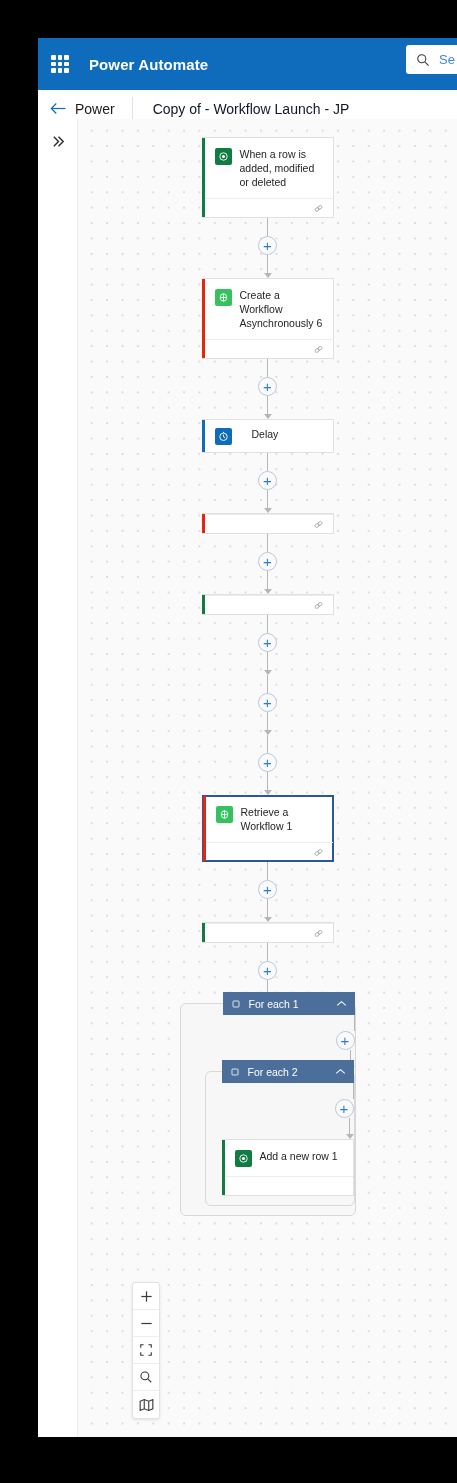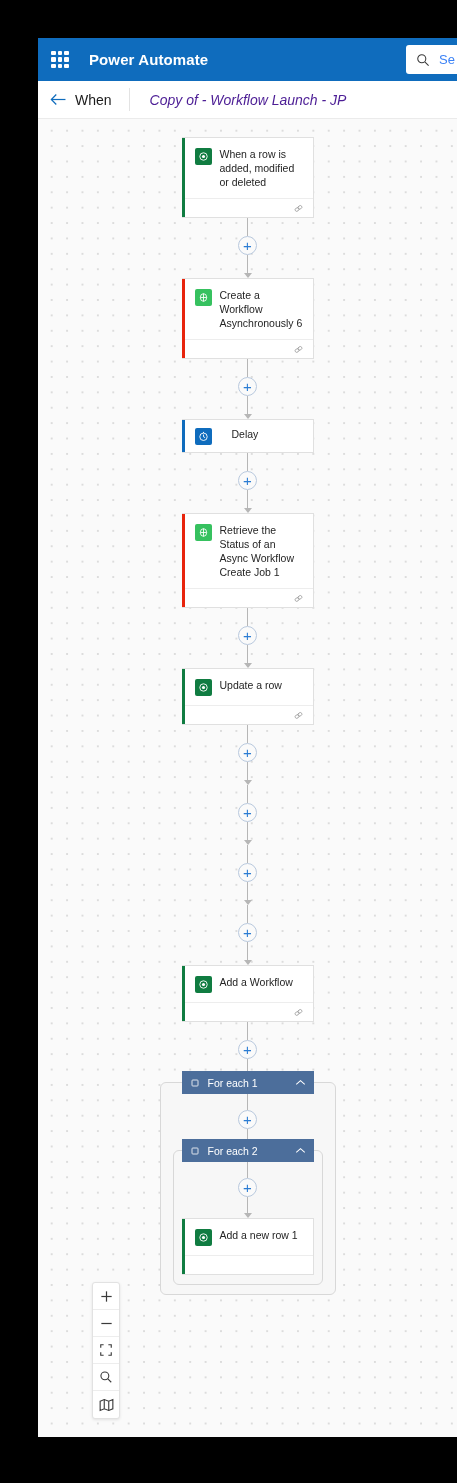--- a/index.html
+++ b/index.html
@@ -9,21 +9,21 @@
     font-family: "Liberation Sans", sans-serif;
   }
   #app {
     position: absolute; left: 38px; top: 38px;
     width: 419px; height: 1399px;
     background: #ffffff; overflow: hidden;
   }
 
   
   .topbar {
-    height: 43px; background: #0f6cbd; position: relative;
+    height: 52px; background: #0f6cbd; position: relative;
     display: flex; align-items: center;
   }
   .waffle {
     width: 18px; height: 18px; margin-left: 13px;
     display: grid; grid-template-columns: repeat(3,1fr);
     grid-template-rows: repeat(3,1fr); gap: 2px; cursor: pointer;
   }
   .waffle i { background: #fff; border-radius: 1px; display:block; }
   .brand {
     color: #fff; font-size: 15px; font-weight: bold;
@@ -40,24 +40,24 @@
   .cmdbar {
     height: 38px; background: #fff; border-bottom: 1px solid #ebebeb;
     display: flex; align-items: center; position: relative;
   }
   .backbtn {
     display: flex; align-items: center; gap: 8px;
     padding: 0 17px 0 12px; height: 100%; cursor: pointer;
   }
   .backbtn .lbl { font-size: 14px; color: #1b1b1b; }
   .cmdsep { width: 1px; height: 23px; background: #e3e3e3; }
-  .flowtitle { font-size: 14px; color: #4c1d95; padding-left: 20px; white-space: nowrap; font-style: italic; }
-
-  
-  .body { position: absolute; top: 81px; left: 0; right: 0; bottom: 0; display: flex; flex-direction: column; }
+  .flowtitle { font-size: 14px; color: #0f172a; padding-left: 20px; white-space: nowrap; }
+
+  
+  .body { position: absolute; top: 81px; left: 0; right: 0; bottom: 0; display: flex; }
   .railcol {
     width: 40px; background: #fff; border-right: 1px solid #ededed;
     position: relative; flex: none;
   }
   .expandbtn {
     position: absolute; top: 11px; left: 9px;
     width: 22px; height: 22px; display: flex; align-items: center;
     justify-content: center; cursor: pointer; color: #2b2b2b; font-size: 15px;
   }
 
@@ -115,21 +115,21 @@
     width: 19px; height: 19px; border-radius: 50%;
     border: 1px solid #b9c9de; background: #fafafa;
     display: flex; align-items: center; justify-content: center;
     color: #2b7cd3; font-size: 15px; line-height: 1; cursor: pointer;
     flex: none; font-family: "Liberation Sans", sans-serif;
   }
 
   
   .scope {
     border: 1px solid #d8d8d8; border-radius: 6px; background: #f7f7f7;
-    display: flex; flex-direction: column; align-items: center;
+    display: flex; flex-direction: column; align-items: flex-end;
     padding: 0 0 9px 0; position: relative;
   }
   .scope.lvl1 { width: 176px; }
   .scope.lvl2 { width: 150px; }
   .loophdr {
     width: 132px; height: 23px; background: #4c6e9b;
     display: flex; align-items: center; padding: 0 8px; gap: 8px;
     margin-top: -12px; cursor: pointer;
   }
   .loophdr .lb { color: #fff; font-size: 10.5px; flex: 1; }
@@ -178,21 +178,21 @@
   </div>
 
   <div class="cmdbar">
     <div class="backbtn">
       <span>
         <svg width="17" height="13" viewBox="0 0 18 14">
           <polyline points="6.6,1.6 1.3,7 6.6,12.4" fill="none" stroke="#0f6cbd" stroke-width="1.3"></polyline>
           <line x1="1.6" y1="7" x2="16.5" y2="7" stroke="#0f6cbd" stroke-width="1.3"></line>
         </svg>
       </span>
-      <span class="lbl">When</span>
+      <span class="lbl">Power</span>
     </div>
     <div class="cmdsep"></div>
     <div class="flowtitle">Copy of - Workflow Launch - JP</div>
   </div>
 
   <div class="body">
 
     <div class="railcol">
       <div class="expandbtn">
         <svg width="15" height="15" viewBox="0 0 16 16">
@@ -277,110 +277,103 @@
           <div class="conn">
             <div class="line" style="height: 18px;"></div>
           </div>
           <div class="plus">+</div>
           <div class="conn">
             <div class="line" style="height: 18px;"></div>
             <div class="arrowhead"></div>
           </div>
           <div class="card">
             <span class="accent" style="background:#e8240c"></span>
+            <div class="foot">
+              <span>
+                <svg width="11" height="11" viewBox="0 0 16 16" fill="none" stroke="#9b9b9b" stroke-width="1.15">
+                  <ellipse cx="6" cy="9.4" rx="3.1" ry="2.4" transform="rotate(-32 6 9.4)"></ellipse>
+                  <ellipse cx="10" cy="6.4" rx="3.1" ry="2.4" transform="rotate(-32 10 6.4)"></ellipse>
+                </svg>
+              </span>
+            </div>
+          </div>
+          <div class="conn">
+            <div class="line" style="height: 18px;"></div>
+          </div>
+          <div class="plus">+</div>
+          <div class="conn">
+            <div class="line" style="height: 18px;"></div>
+            <div class="arrowhead"></div>
+          </div>
+          <div class="card">
+            <span class="accent" style="background:#107c41"></span>
+            <div class="foot">
+              <span>
+                <svg width="11" height="11" viewBox="0 0 16 16" fill="none" stroke="#9b9b9b" stroke-width="1.15">
+                  <ellipse cx="6" cy="9.4" rx="3.1" ry="2.4" transform="rotate(-32 6 9.4)"></ellipse>
+                  <ellipse cx="10" cy="6.4" rx="3.1" ry="2.4" transform="rotate(-32 10 6.4)"></ellipse>
+                </svg>
+              </span>
+            </div>
+          </div>
+          <div class="conn">
+            <div class="line" style="height: 18px;"></div>
+          </div>
+          <div class="plus">+</div>
+          <div class="conn">
+            <div class="line" style="height: 18px;"></div>
+            <div class="arrowhead"></div>
+          </div>
+          <div class="conn">
+            <div class="line" style="height: 18px;"></div>
+          </div>
+          <div class="plus">+</div>
+          <div class="conn">
+            <div class="line" style="height: 18px;"></div>
+            <div class="arrowhead"></div>
+          </div>
+          <div class="conn">
+            <div class="line" style="height: 18px;"></div>
+          </div>
+          <div class="plus">+</div>
+          <div class="conn">
+            <div class="line" style="height: 18px;"></div>
+            <div class="arrowhead"></div>
+          </div>
+          <div class="card sel">
+            <span class="accent" style="background:#e8240c"></span>
             <div class="top">
               <span class="gl" style="background:#36c15f">
                 <svg width="11" height="11" viewBox="0 0 16 16">
                   <ellipse cx="8" cy="8" rx="4.6" ry="5.6" fill="none" stroke="#fff" stroke-width="1.25"></ellipse>
                   <line x1="3.4" y1="8" x2="12.6" y2="8" stroke="#fff" stroke-width="1.25"></line>
                   <line x1="8" y1="2.4" x2="8" y2="13.6" stroke="#fff" stroke-width="1.25"></line>
                 </svg>
               </span>
-              <span class="nm">Retrieve the Status of an Async Workflow Create Job 1</span>
+              <span class="nm">Retrieve a Workflow 1</span>
             </div>
             <div class="foot">
               <span>
                 <svg width="11" height="11" viewBox="0 0 16 16" fill="none" stroke="#9b9b9b" stroke-width="1.15">
                   <ellipse cx="6" cy="9.4" rx="3.1" ry="2.4" transform="rotate(-32 6 9.4)"></ellipse>
                   <ellipse cx="10" cy="6.4" rx="3.1" ry="2.4" transform="rotate(-32 10 6.4)"></ellipse>
                 </svg>
               </span>
             </div>
           </div>
           <div class="conn">
             <div class="line" style="height: 18px;"></div>
           </div>
           <div class="plus">+</div>
           <div class="conn">
             <div class="line" style="height: 18px;"></div>
             <div class="arrowhead"></div>
           </div>
           <div class="card">
             <span class="accent" style="background:#107c41"></span>
-            <div class="top">
-              <span class="gl" style="background:#107c41">
-                <svg width="11" height="11" viewBox="0 0 16 16">
-                  <circle cx="8" cy="8" r="5.4" fill="none" stroke="#fff" stroke-width="1.3"></circle>
-                  <circle cx="8" cy="8" r="2.3" fill="#fff"></circle>
-                </svg>
-              </span>
-              <span class="nm">Update a row</span>
-            </div>
-            <div class="foot">
-              <span>
-                <svg width="11" height="11" viewBox="0 0 16 16" fill="none" stroke="#9b9b9b" stroke-width="1.15">
-                  <ellipse cx="6" cy="9.4" rx="3.1" ry="2.4" transform="rotate(-32 6 9.4)"></ellipse>
-                  <ellipse cx="10" cy="6.4" rx="3.1" ry="2.4" transform="rotate(-32 10 6.4)"></ellipse>
-                </svg>
-              </span>
-            </div>
-          </div>
-          <div class="conn">
-            <div class="line" style="height: 18px;"></div>
-          </div>
-          <div class="plus">+</div>
-          <div class="conn">
-            <div class="line" style="height: 18px;"></div>
-            <div class="arrowhead"></div>
-          </div>
-          <div class="conn">
-            <div class="line" style="height: 18px;"></div>
-          </div>
-          <div class="plus">+</div>
-          <div class="conn">
-            <div class="line" style="height: 18px;"></div>
-            <div class="arrowhead"></div>
-          </div>
-          <div class="conn">
-            <div class="line" style="height: 18px;"></div>
-          </div>
-          <div class="plus">+</div>
-          <div class="conn">
-            <div class="line" style="height: 18px;"></div>
-            <div class="arrowhead"></div>
-          </div>
-          <div class="conn">
-            <div class="line" style="height: 18px;"></div>
-          </div>
-          <div class="plus">+</div>
-          <div class="conn">
-            <div class="line" style="height: 18px;"></div>
-            <div class="arrowhead"></div>
-          </div>
-          <div class="card">
-            <span class="accent" style="background:#107c41"></span>
-            <div class="top">
-              <span class="gl" style="background:#107c41">
-                <svg width="11" height="11" viewBox="0 0 16 16">
-                  <circle cx="8" cy="8" r="5.4" fill="none" stroke="#fff" stroke-width="1.3"></circle>
-                  <circle cx="8" cy="8" r="2.3" fill="#fff"></circle>
-                </svg>
-              </span>
-              <span class="nm">Add a Workflow</span>
-            </div>
             <div class="foot">
               <span>
                 <svg width="11" height="11" viewBox="0 0 16 16" fill="none" stroke="#9b9b9b" stroke-width="1.15">
                   <ellipse cx="6" cy="9.4" rx="3.1" ry="2.4" transform="rotate(-32 6 9.4)"></ellipse>
                   <ellipse cx="10" cy="6.4" rx="3.1" ry="2.4" transform="rotate(-32 10 6.4)"></ellipse>
                 </svg>
               </span>
             </div>
           </div>
           <div class="conn">

